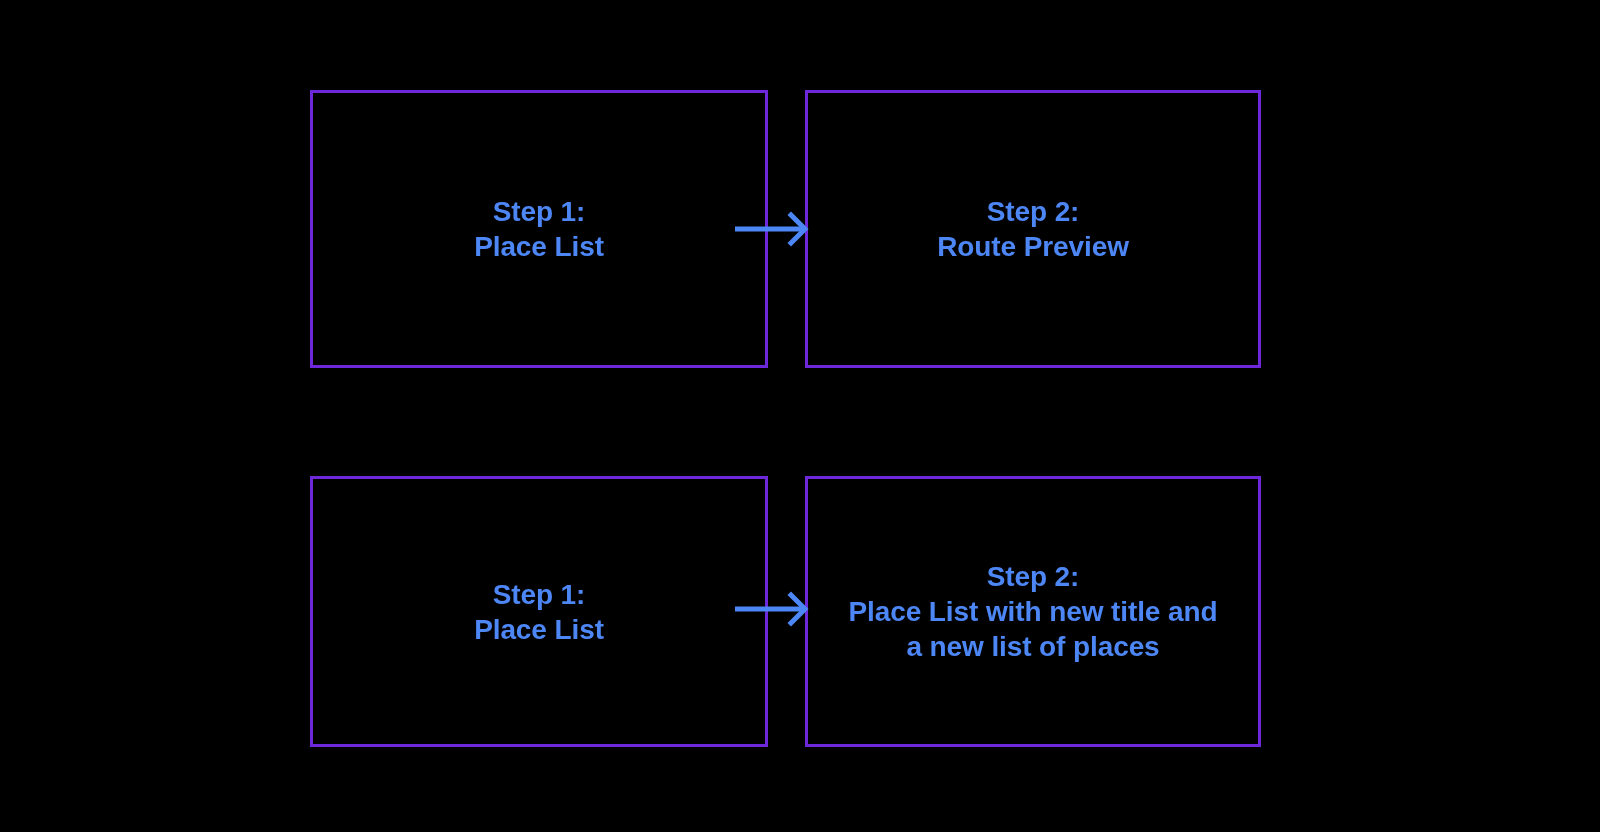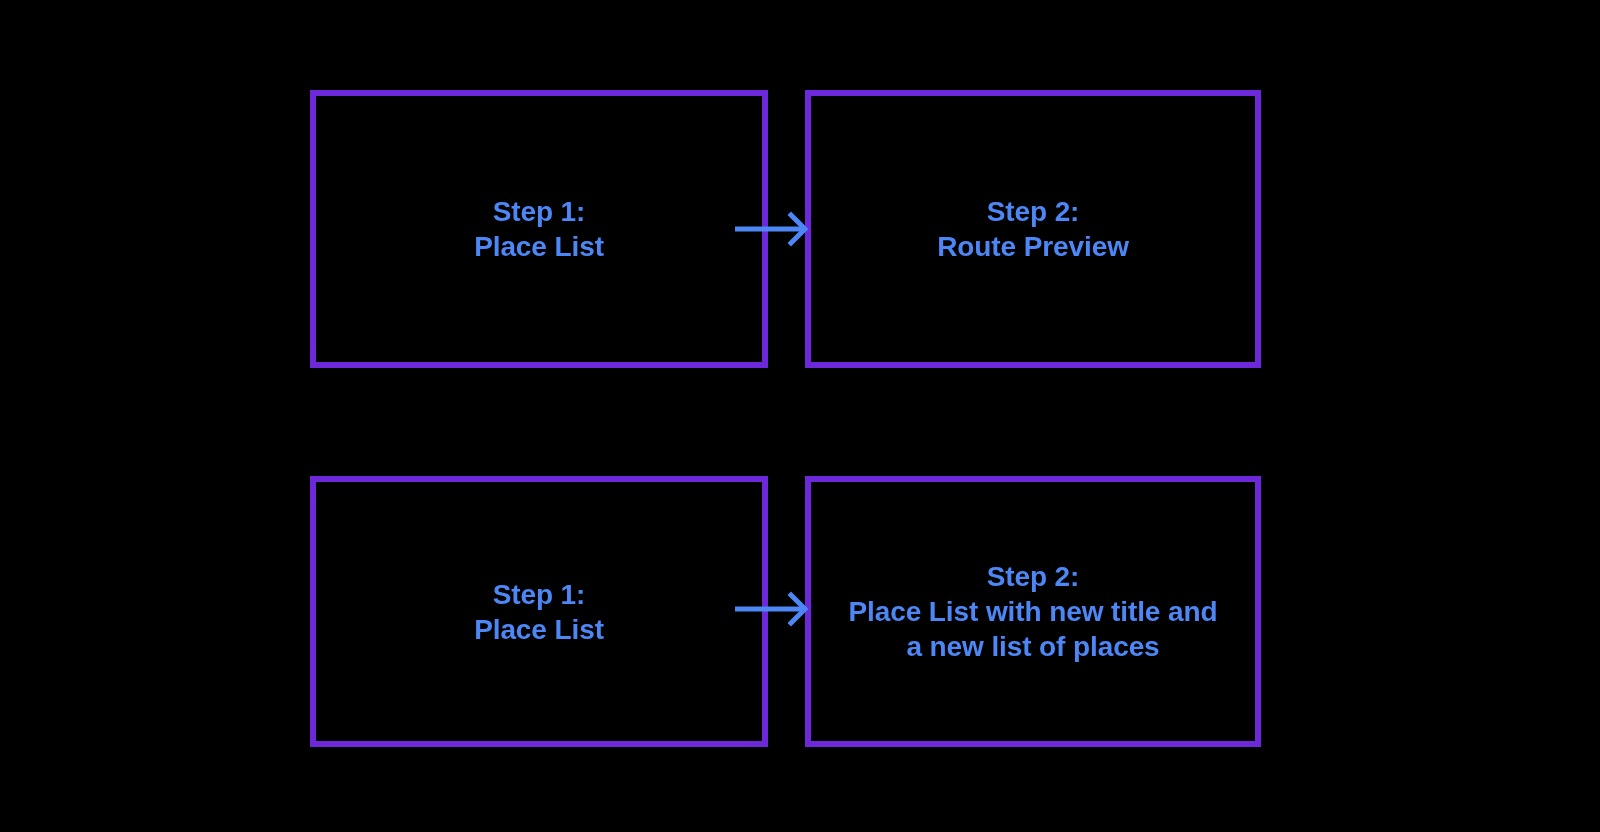--- a/index.html
+++ b/index.html
@@ -17,21 +17,21 @@
     position: relative;
     width: 1600px;
     height: 832px;
     background: #000000;
   }
 
   
   .flow-box {
     position: absolute;
     box-sizing: border-box;
-    border: 6px solid #6d28d9;
+    border: 3px solid #6d28d9;
     background: transparent;
     display: flex;
     align-items: center;
     justify-content: center;
     text-align: center;
   }
   .box-label {
     color: #4d86f5;
     font-family: "Liberation Sans", sans-serif;
     font-size: 28px;

